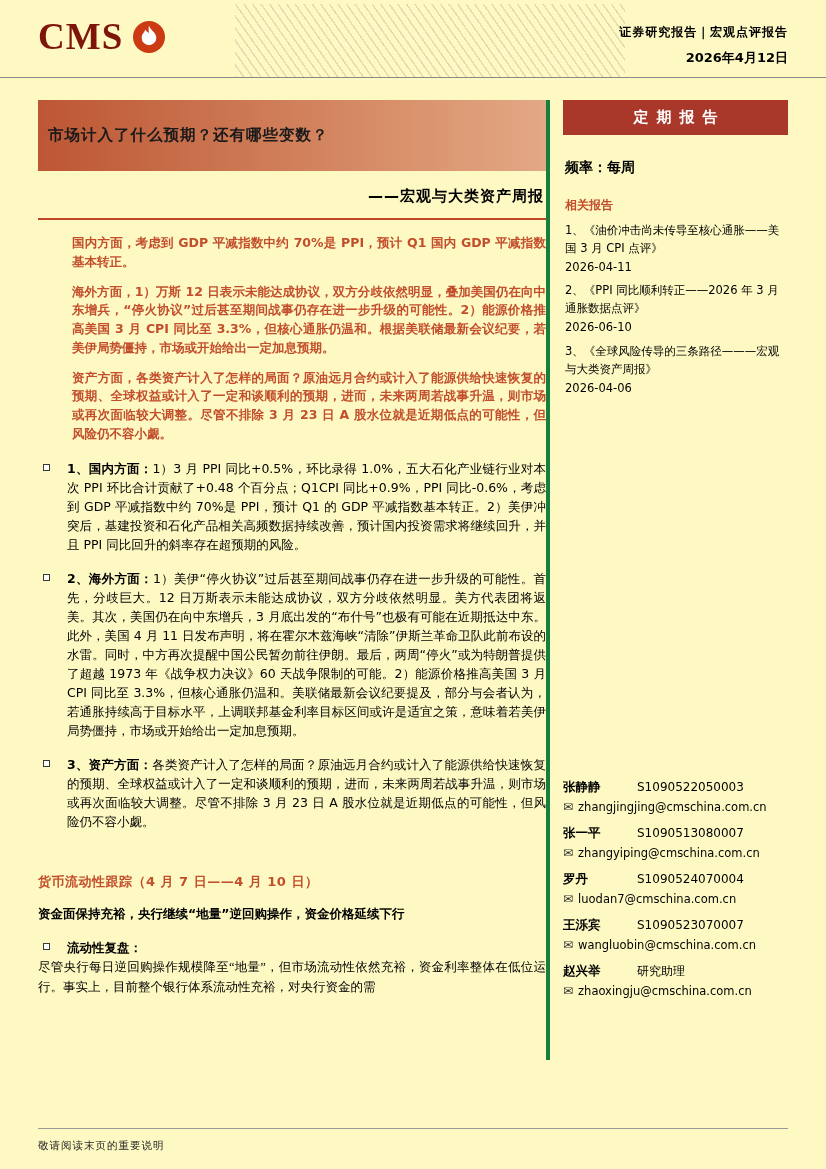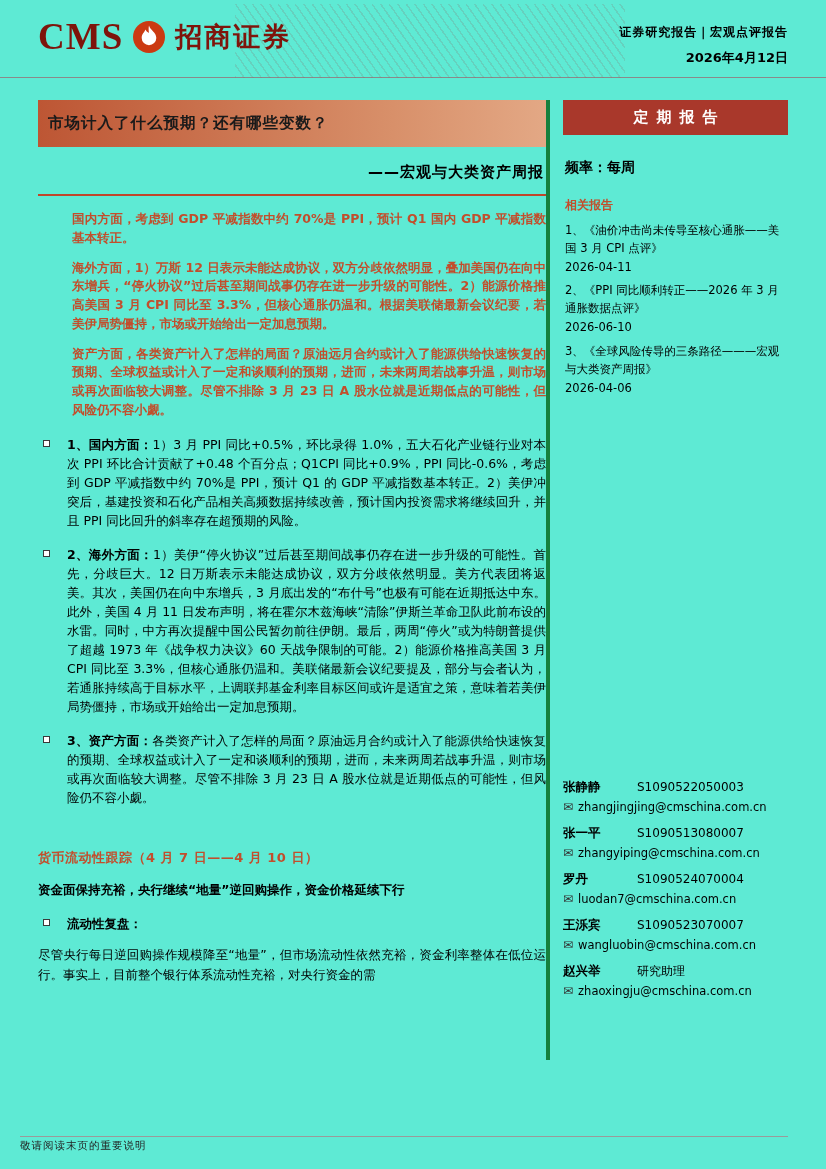--- a/index.html
+++ b/index.html
@@ -5,21 +5,21 @@
   * { margin: 0; padding: 0; box-sizing: border-box; }
   html, body { background: #ffffff; }
   body {
     font-family: "DejaVu Sans", "Liberation Sans", sans-serif;
     color: #000;
   }
   .page {
     position: relative;
     width: 826px;
     height: 1169px;
-    background: #5eead4;
+    background: #fef9c3;
     overflow: hidden;
   }
 
   
   .header {
     position: relative;
     display: flex;
     justify-content: space-between;
     align-items: flex-start;
     padding: 18px 38px 10px 38px;
@@ -65,21 +65,21 @@
     flex: 1;
     margin-left: 0;
     border-left: 4px solid #15803d;
     padding-left: 13px;
     min-height: 960px;
   }
 
   
   .title-box {
     background: linear-gradient(90deg, #bd5634 0%, #d8906a 70%, #e3a885 100%);
-    padding: 13px 10px;
+    padding: 25px 10px;
     font-size: 15.5px;
     font-weight: bold;
     color: #1a1a1a;
     letter-spacing: 1px;
   }
   .subtitle {
     text-align: right;
     font-weight: bold;
     font-size: 15px;
     margin: 16px 2px 12px 0;
@@ -126,21 +126,21 @@
   }
   .lead {
     font-weight: bold;
     font-size: 12.5px;
     margin-top: 15px;
   }
   .body-text {
     font-size: 12.5px;
     line-height: 1.6;
     text-align: justify;
-    margin-top: 12px;
+    font-family: Liberation Serif, serif;
   }
 
   
   .badge {
     background: #a9382b;
     color: #ffffff;
     font-weight: bold;
     font-size: 15px;
     text-align: center;
     letter-spacing: 8px;
@@ -164,44 +164,43 @@
   .analyst { margin-bottom: 11px; }
   .analyst-line { display: flex; align-items: baseline; font-size: 12.5px; }
   .a-name { font-weight: bold; min-width: 74px; display: inline-block; }
   .a-id { font-size: 12px; }
   .a-email { font-size: 11.5px; margin-top: 4px; display: flex; align-items: center; gap: 5px; }
   .env { font-size: 12px; color: #333; }
 
   
   .footer {
     position: absolute;
-    left: 20px; right: 38px; bottom: 16px;
+    left: 38px; right: 38px; bottom: 16px;
     border-top: 1px solid #9a9a9a;
-    padding-top: 2px;
+    padding-top: 10px;
     font-size: 10.5px;
     color: #222;
     letter-spacing: 1px;
   }
 </style>
 </head>
 <body>
 
 <div class="page">
 
   <div class="header">
     <div class="stripes"></div>
     <div class="logo">
       <span class="logo-cms">CMS</span>
       <span class="logo-flame">
         <svg width="34" height="34" viewBox="0 0 34 34" aria-hidden="true">
           <circle cx="17" cy="17" r="16" fill="#cb3a12"></circle>
           <path d="M17 5.5c1.3 4.8 7.3 6.8 7.3 12.4a7.3 7.3 0 0 1-14.6 0c0-3.7 2.7-5.4 3.8-8.3.9 1.9 2 2.8 3.5 3.3-.4-2.4-.6-4.9 0-7.4z" fill="#ffffff"></path>
         </svg>
       </span>
-      <span class="logo-name">招商证券</span>
     </div>
     <div class="header-right">
       <div class="report-type">证券研究报告｜宏观点评报告</div>
       <div class="report-date">2026年4月12日</div>
     </div>
   </div>
 
   <div class="content">
 
     <div class="left">

